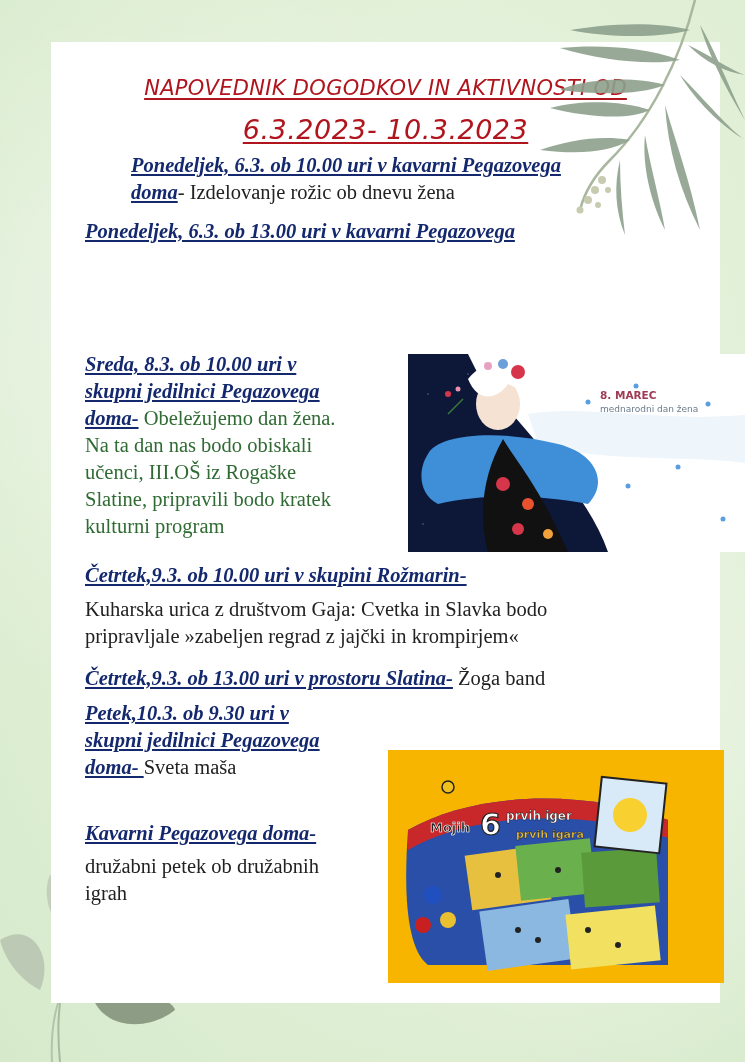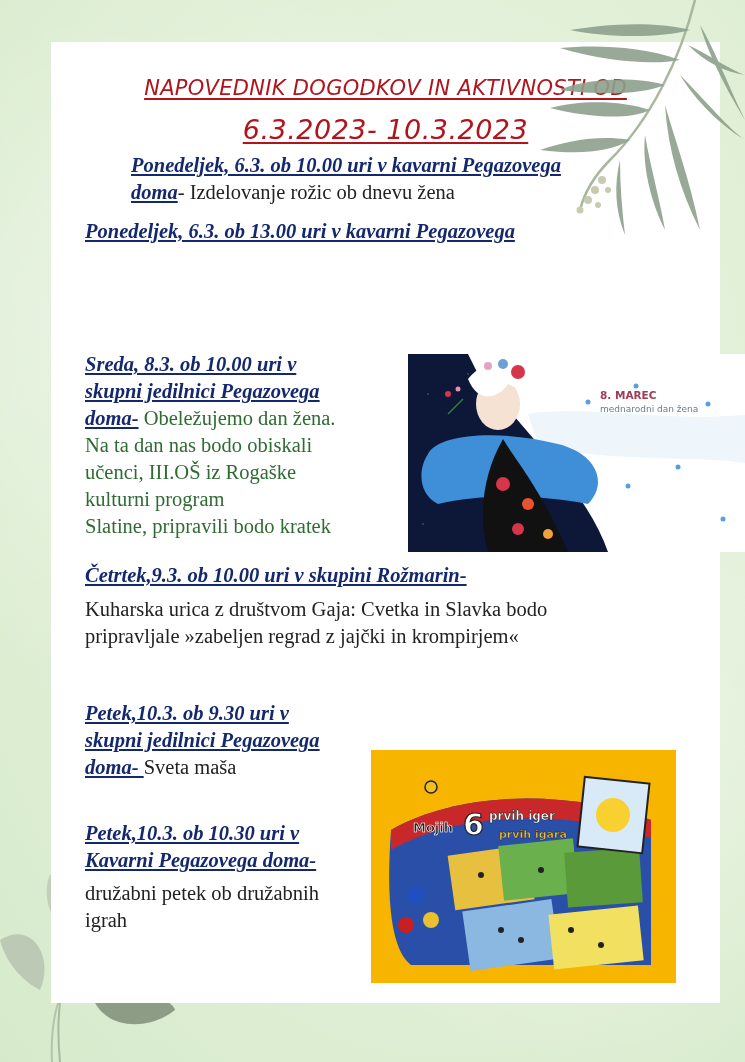--- a/index.html
+++ b/index.html
@@ -63,22 +63,22 @@
     <div><span class="hd">Ponedeljek, 6.3. ob 13.00 uri v kavarni Pegazovega</span></div>
   </div>
 
 
   <div class="event" style="top:309px; width:320px;">
     <div><span class="hd">Sreda, 8.3. ob 10.00 uri v</span></div>
     <div><span class="hd">skupni jedilnici Pegazovega</span></div>
     <div><span class="hd">doma-</span><span class="desc green"> Obeležujemo dan žena.</span></div>
     <div class="desc green">Na ta dan nas bodo obiskali</div>
     <div class="desc green">učenci, III.OŠ iz Rogaške</div>
+    <div class="desc green">Slatine, pripravili bodo kratek</div>
     <div class="desc green">kulturni program</div>
-    <div class="desc green">Slatine, pripravili bodo kratek</div>
   </div>
 
   <div class="img-box" style="left:357px; top:312px; width:345px; height:198px; background:#0f1a3a;">
     <svg width="345" height="198" viewBox="0 0 345 198">
       <rect width="345" height="198" fill="#0d1838"></rect>
       <g fill="#4a6a9a" opacity="0.6">
         <circle cx="20" cy="40" r="1"></circle>
           <circle cx="40" cy="120" r="1"></circle>
           <circle cx="15" cy="170" r="1"></circle>
           <circle cx="60" cy="20" r="1"></circle>
@@ -111,35 +111,37 @@
       <text x="192" y="58" font-family="DejaVu Sans, sans-serif" font-size="9" fill="#6a7a8a">mednarodni dan žena</text>
     </svg>
   </div>
 
   <div class="event" style="top:520px; width:620px;">
     <div style="margin-bottom:7px;"><span class="hd">Četrtek,9.3. ob 10.00 uri v skupini Rožmarin-</span></div>
     <div class="desc">Kuharska urica z društvom Gaja:  Cvetka in Slavka bodo</div>
     <div class="desc">pripravljale »zabeljen regrad z jajčki in krompirjem«</div>
   </div>
 
+  <div class="event" style="top:623px; width:620px;">
+    <div><span class="hd">Četrtek,9.3. ob 13.00 uri v prostoru Slatina-</span><span class="desc"> Žoga band</span></div>
+  </div>
 
   <div class="event" style="top:658px; width:320px;">
     <div><span class="hd">Petek,10.3. ob 9.30 uri v</span></div>
     <div><span class="hd">skupni jedilnici Pegazovega</span></div>
     <div><span class="hd">doma- </span><span class="desc"> Sveta maša</span></div>
   </div>
 
   <div class="event" style="top:778px; width:320px;">
-    <div><span class="hd">Petek,10.3. ob 10.30 uri v</span></div>
     <div style="margin-bottom:6px;"><span class="hd">Kavarni Pegazovega doma-</span></div>
     <div class="desc">družabni petek ob družabnih</div>
     <div class="desc">igrah</div>
   </div>
 
-  <div class="img-box" style="left:320px; top:708px; width:305px; height:233px; background:#f7b500;">
+  <div class="img-box" style="left:337px; top:708px; width:336px; height:233px; background:#f7b500;">
     <svg width="298" height="233" viewBox="0 0 298 233">
       <rect width="298" height="233" fill="#f7b500"></rect>
       <path d="M20 80 C 90 40, 200 40, 280 70 L 280 215 L 40 215 C 20 200, 15 150, 20 80Z" fill="#2a4fa8"></path>
       <path d="M20 80 C 90 40, 200 40, 280 70 L 280 88 C 200 60, 90 60, 20 100Z" fill="#c8282a"></path>
       <rect x="80" y="100" width="80" height="55" fill="#e8c040" transform="rotate(-8 120 127)"></rect>
       <rect x="130" y="92" width="75" height="55" fill="#6ab04c" transform="rotate(-6 167 120)"></rect>
       <rect x="195" y="100" width="75" height="55" fill="#5a9a3a" transform="rotate(-4 232 127)"></rect>
       <rect x="95" y="155" width="90" height="60" fill="#8ab8e0" transform="rotate(-8 140 185)"></rect>
       <rect x="180" y="160" width="90" height="55" fill="#f2e060" transform="rotate(-6 225 187)"></rect>
       <rect x="210" y="30" width="65" height="70" fill="#d8eaf8" stroke="#222" stroke-width="2" transform="rotate(6 242 65)"></rect>

